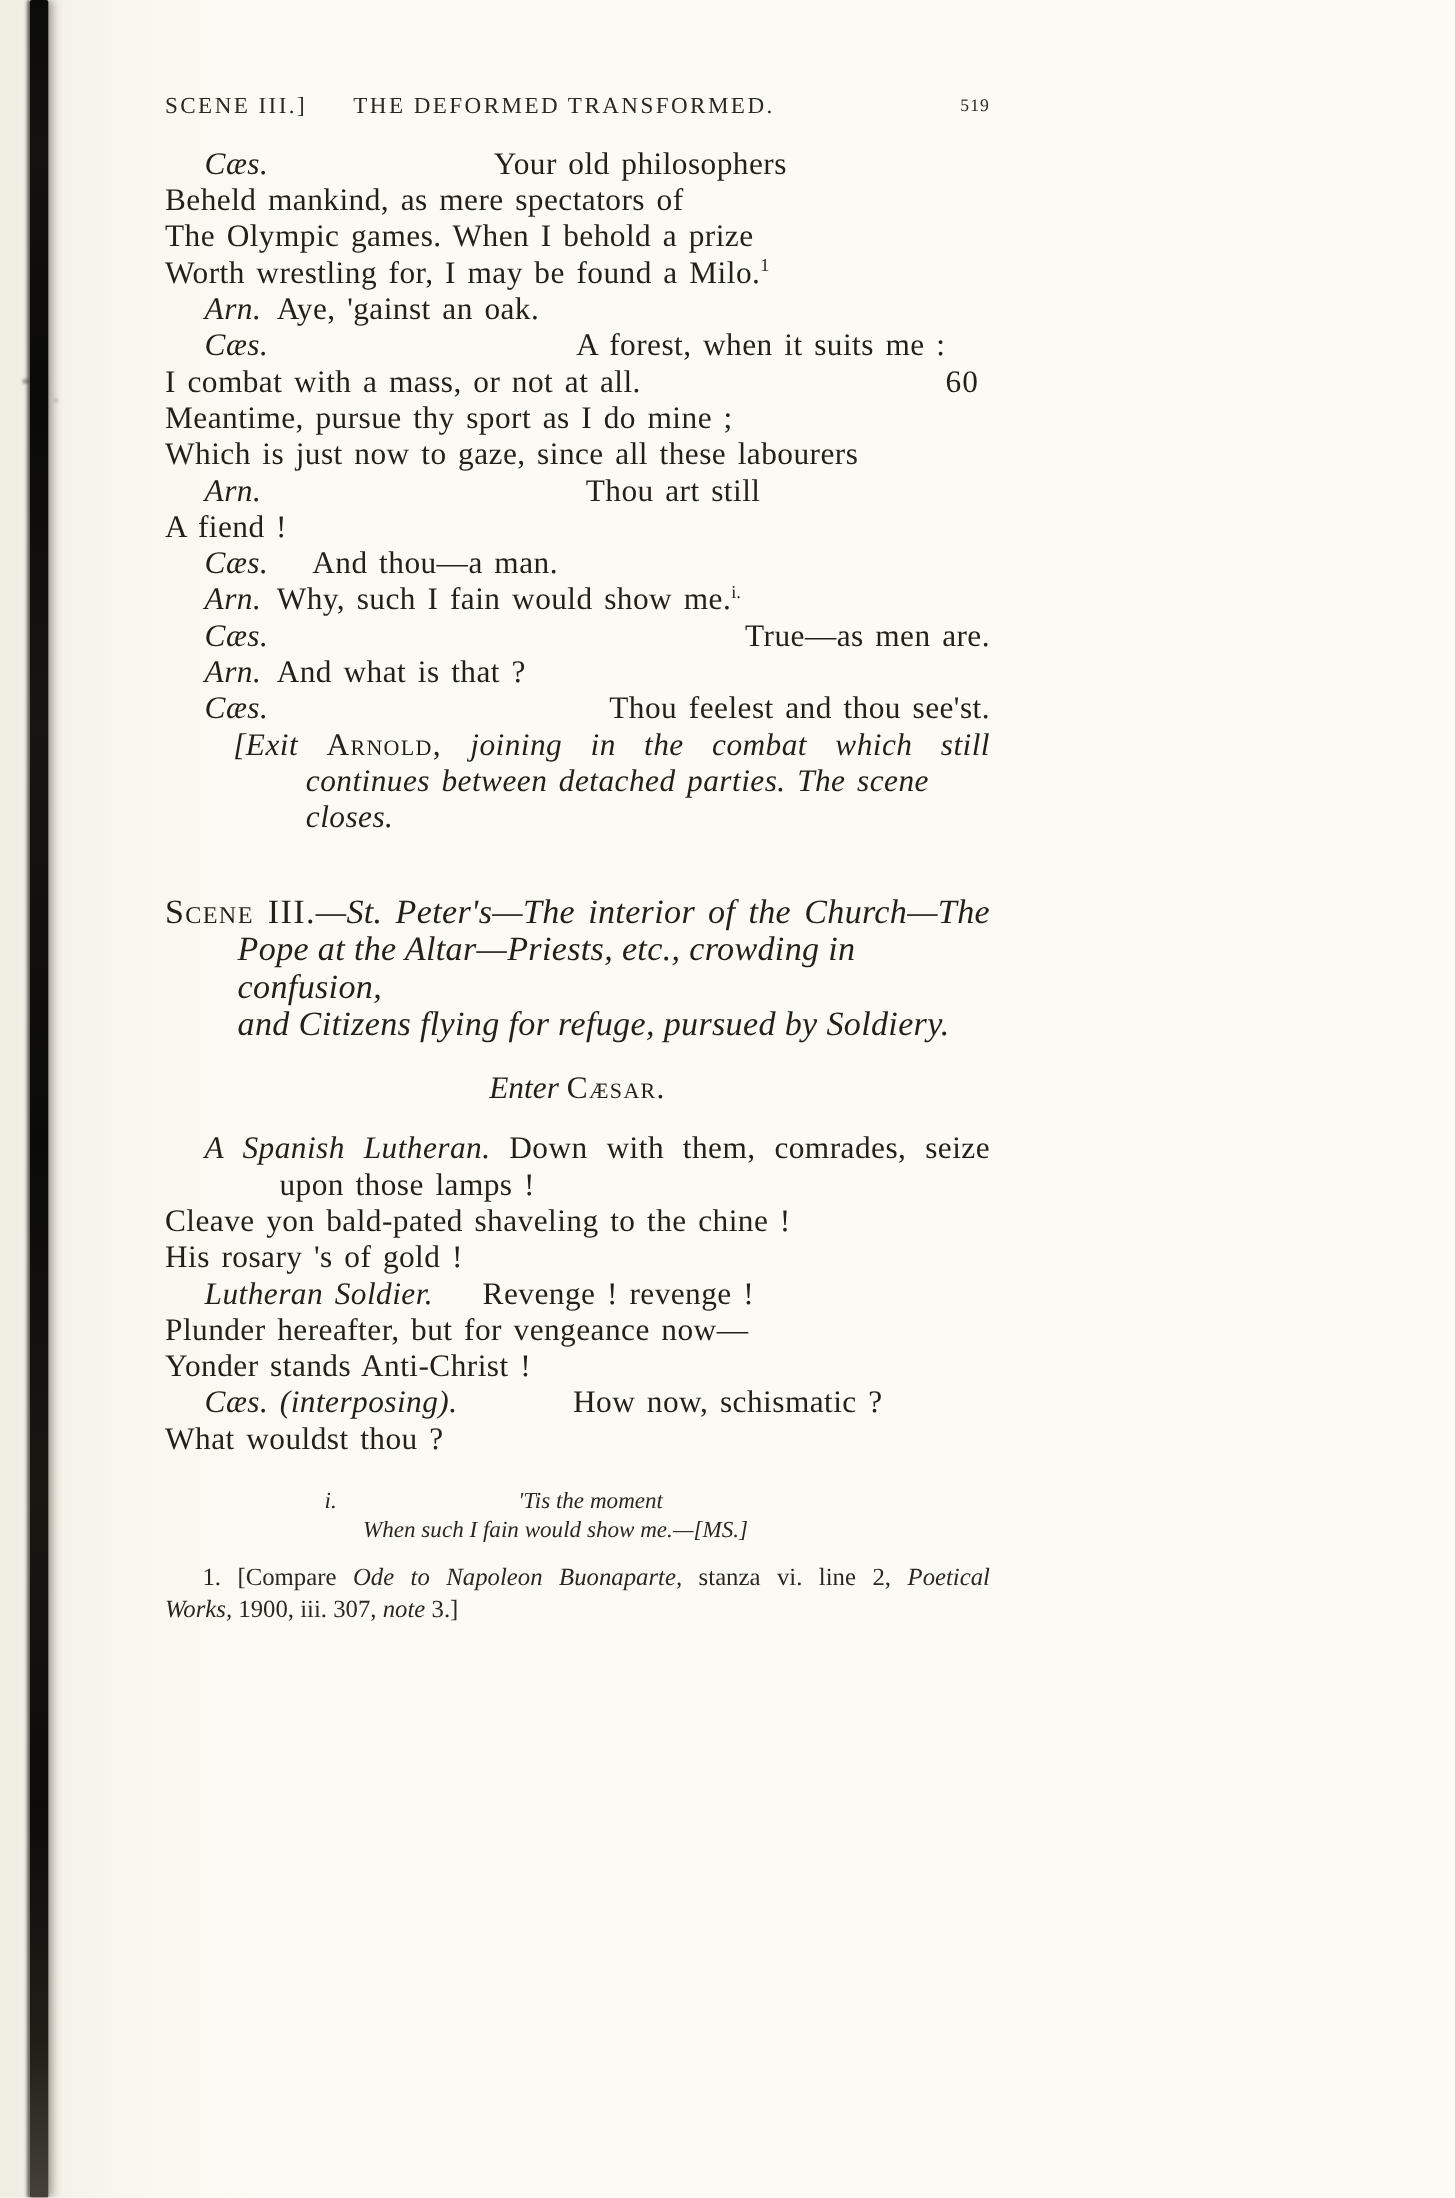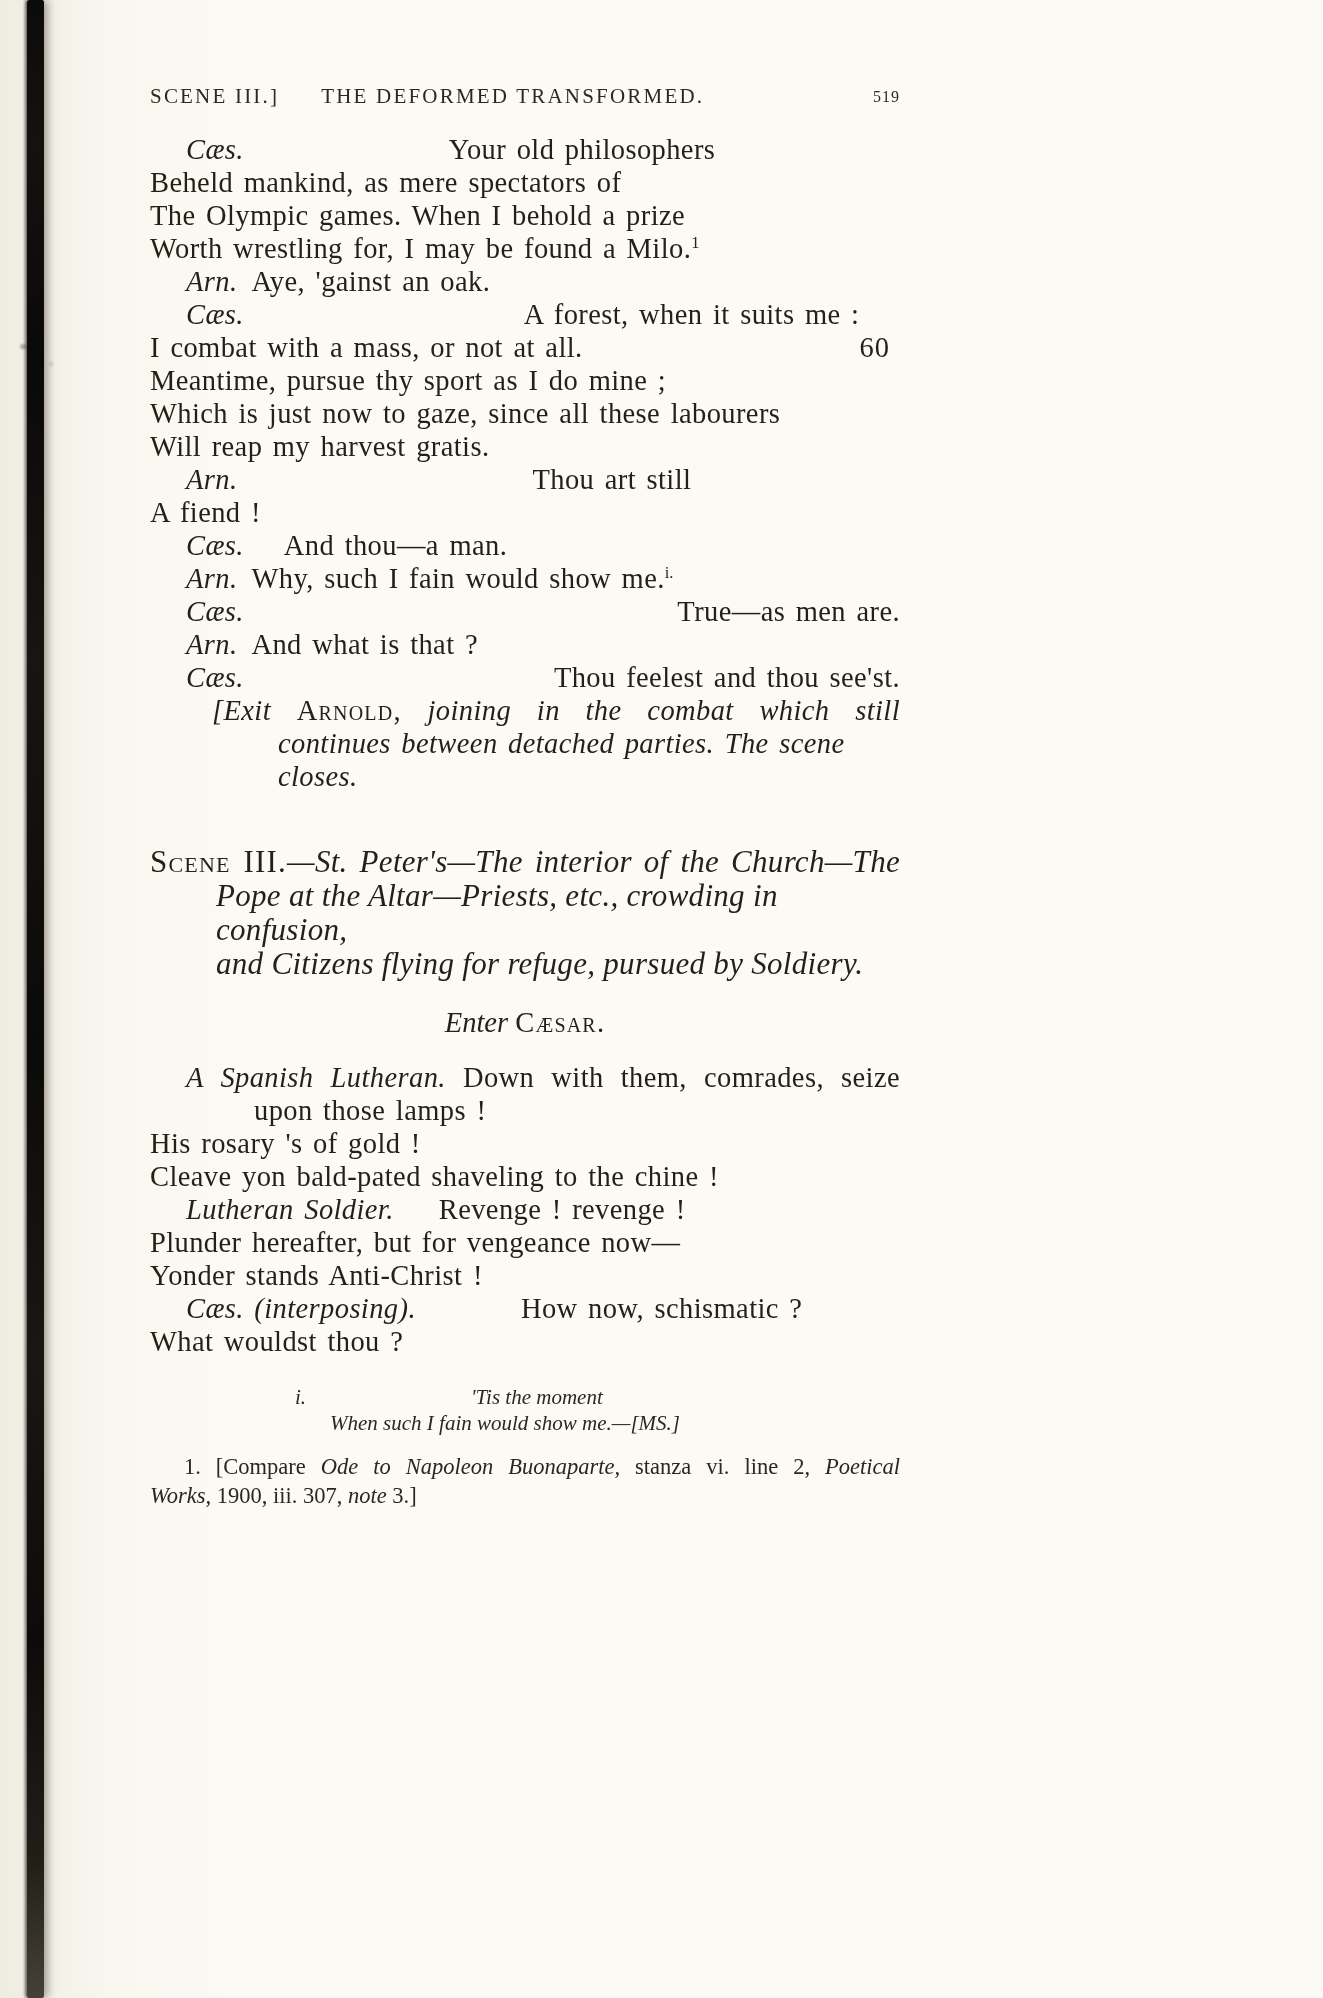--- a/index.html
+++ b/index.html
@@ -88,21 +88,20 @@
       <div class="line"><span>The Olympic games.  When I behold a prize</span></div>
       <div class="line"><span>Worth wrestling for, I may be found a Milo.</span><sup class="fn">1</sup></div>
       <div class="line sp"><span class="speaker">Arn.</span><span class="gap g14"></span><span>Aye, 'gainst an oak.</span></div>
       <div class="line sp"><span class="speaker">Cæs.</span><span class="gap g280"></span><span>A forest, when it suits me :</span></div>
       <div class="line spread">
           <span>I combat with a mass, or not at all.</span>
           <span class="lineno">60</span>
         </div>
       <div class="line"><span>Meantime, pursue thy sport as I do mine ;</span></div>
       <div class="line"><span>Which is just now to gaze, since all these labourers</span></div>
-      <div class="line"><span>Will reap my harvest gratis.</span></div>
       <div class="line sp"><span class="speaker">Arn.</span><span class="gap g295"></span><span>Thou art still</span></div>
       <div class="line"><span>A fiend !</span></div>
       <div class="line sp"><span class="speaker">Cæs.</span><span class="gap g40"></span><span>And thou—a man.</span></div>
       <div class="line sp"><span class="speaker">Arn.</span><span class="gap g14"></span><span>Why, such I fain would show me.</span><sup class="fn">i.</sup></div>
       <div class="line spread">
           <span class="sp"><span class="speaker">Cæs.</span></span>
           <span>True—as men are.</span>
         </div>
       <div class="line sp"><span class="speaker">Arn.</span><span class="gap g14"></span><span>And what is that ?</span></div>
       <div class="line spread">
@@ -124,22 +123,22 @@
     </div>
 
     <div class="enter-line">
       <em>Enter</em>
       <span class="sc">Cæsar.</span>
     </div>
 
     <div class="vblock d2">
       <div class="line sp jlast"><span class="speaker">A Spanish Lutheran.</span> <span>Down with them, comrades, seize</span></div>
       <div class="line ind104"><span>upon those lamps !</span></div>
+      <div class="line"><span>Cleave yon bald-pated shaveling to the chine !</span></div>
       <div class="line"><span>His rosary 's of gold !</span></div>
-      <div class="line"><span>Cleave yon bald-pated shaveling to the chine !</span></div>
       <div class="line sp"><span class="speaker">Lutheran Soldier.</span><span class="gap g45"></span><span>Revenge ! revenge !</span></div>
       <div class="line"><span>Plunder hereafter, but for vengeance now—</span></div>
       <div class="line"><span>Yonder stands Anti-Christ !</span></div>
       <div class="line sp"><span class="speaker">Cæs. (interposing).</span><span class="gap g105"></span><span>How now, schismatic ?</span></div>
       <div class="line"><span>What wouldst thou ?</span></div>
     </div>
 
     <div class="fnote-ms">
       <div class="fl1"><span>i.</span><span class="gap g165"></span><span>'Tis the moment</span></div>
       <div class="fl2"><span>When such I fain would show me.—[MS.]</span></div>

